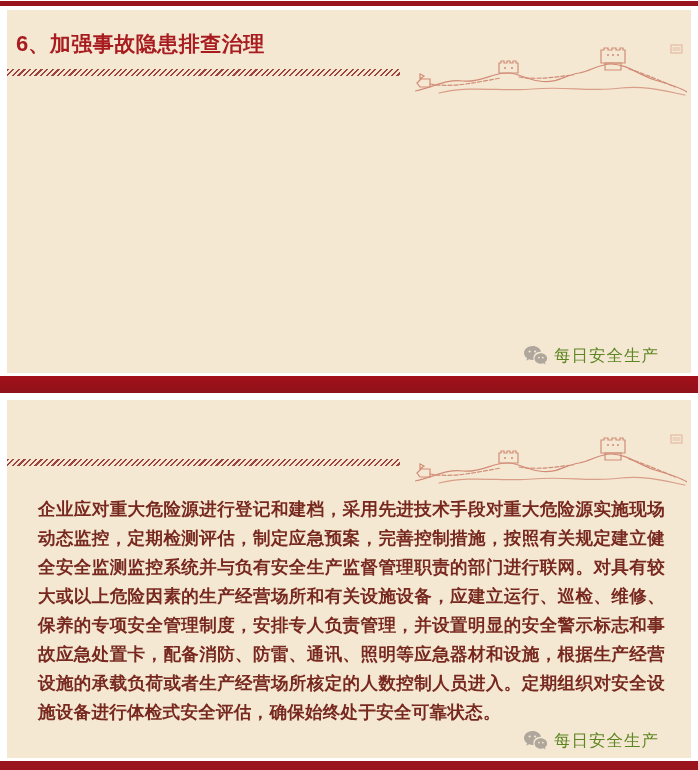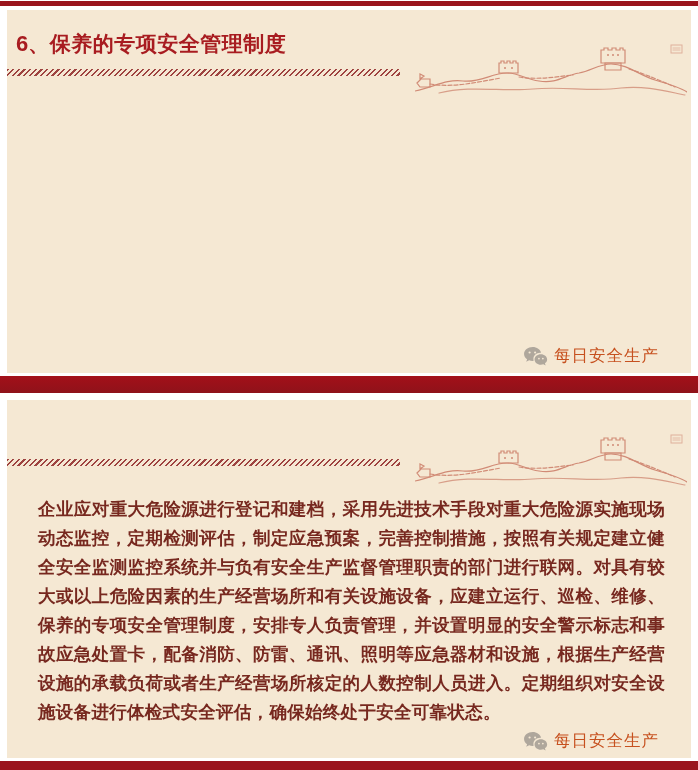--- a/index.html
+++ b/index.html
@@ -28,34 +28,34 @@
   }
   .greatwall{position:absolute;right:4px;top:32px;width:272px;height:56px;}
 
   .body-text{
     position:absolute;left:31px;right:26px;top:95px;margin:0;
     font-size:17.5px;line-height:29px;font-weight:600;color:#77281f;
     text-align:justify;letter-spacing:.3px;
   }
 
   .watermark{
-    position:absolute;right:32px;bottom:6px;display:flex;align-items:flex-end;gap:6px;
-    color:#c2410c;font-size:16.5px;letter-spacing:1px;opacity:.9;white-space:nowrap;
+    position:absolute;right:32px;bottom:6px;display:flex;align-items:flex-start;gap:6px;
+    color:#4d7c0f;font-size:16.5px;letter-spacing:1px;opacity:.9;white-space:nowrap;
   }
   .watermark .wm-icon{display:inline-flex;}
 </style>
 </head>
 <body>
 
 <div class="page">
 
   <div class="red-bar bar-top"></div>
 
   <section class="panel panel-1">
-    <h2 class="section-title"><span class="num">6</span><span>、</span><span>保养的专项安全管理制度</span></h2>
+    <h2 class="section-title"><span class="num">6</span><span>、</span><span>加强事故隐患排查治理</span></h2>
 
     <div class="hatch-divider"></div>
 
     <svg class="greatwall" viewBox="0 0 272 56" fill="none" stroke="#d18b76" stroke-width="1.2" stroke-linecap="round">
       <path d="M2 41 l4 -4 h9 v8 h-10 z M5 37 v-5 l4 2 z"></path>
       <path d="M0 49 C20 45 30 37 48 39 C66 41 76 31 92 31 C104 31 110 37 124 39 C142 42 150 33 164 31 C176 29 184 22 196 22 C212 22 224 33 240 38 C254 42 264 45 272 50"></path>
       <path d="M24 51 C56 43 88 50 118 47 C148 44 178 50 206 46 C230 43 254 50 270 53" opacity=".8"></path>
       <path d="M15 42 C40 46 62 40 86 36 M104 35 C122 38 140 35 158 33 M214 27 C230 32 246 39 260 45" stroke-dasharray="4 2"></path>
       <path d="M84 21 h2 v-2 h3 v2 h3 v-2 h3 v2 h3 v-2 h3 v2 h2 v10 h-19 z"></path>
       <circle cx="90" cy="26" r="1" fill="#d18b76" stroke="none"></circle>

